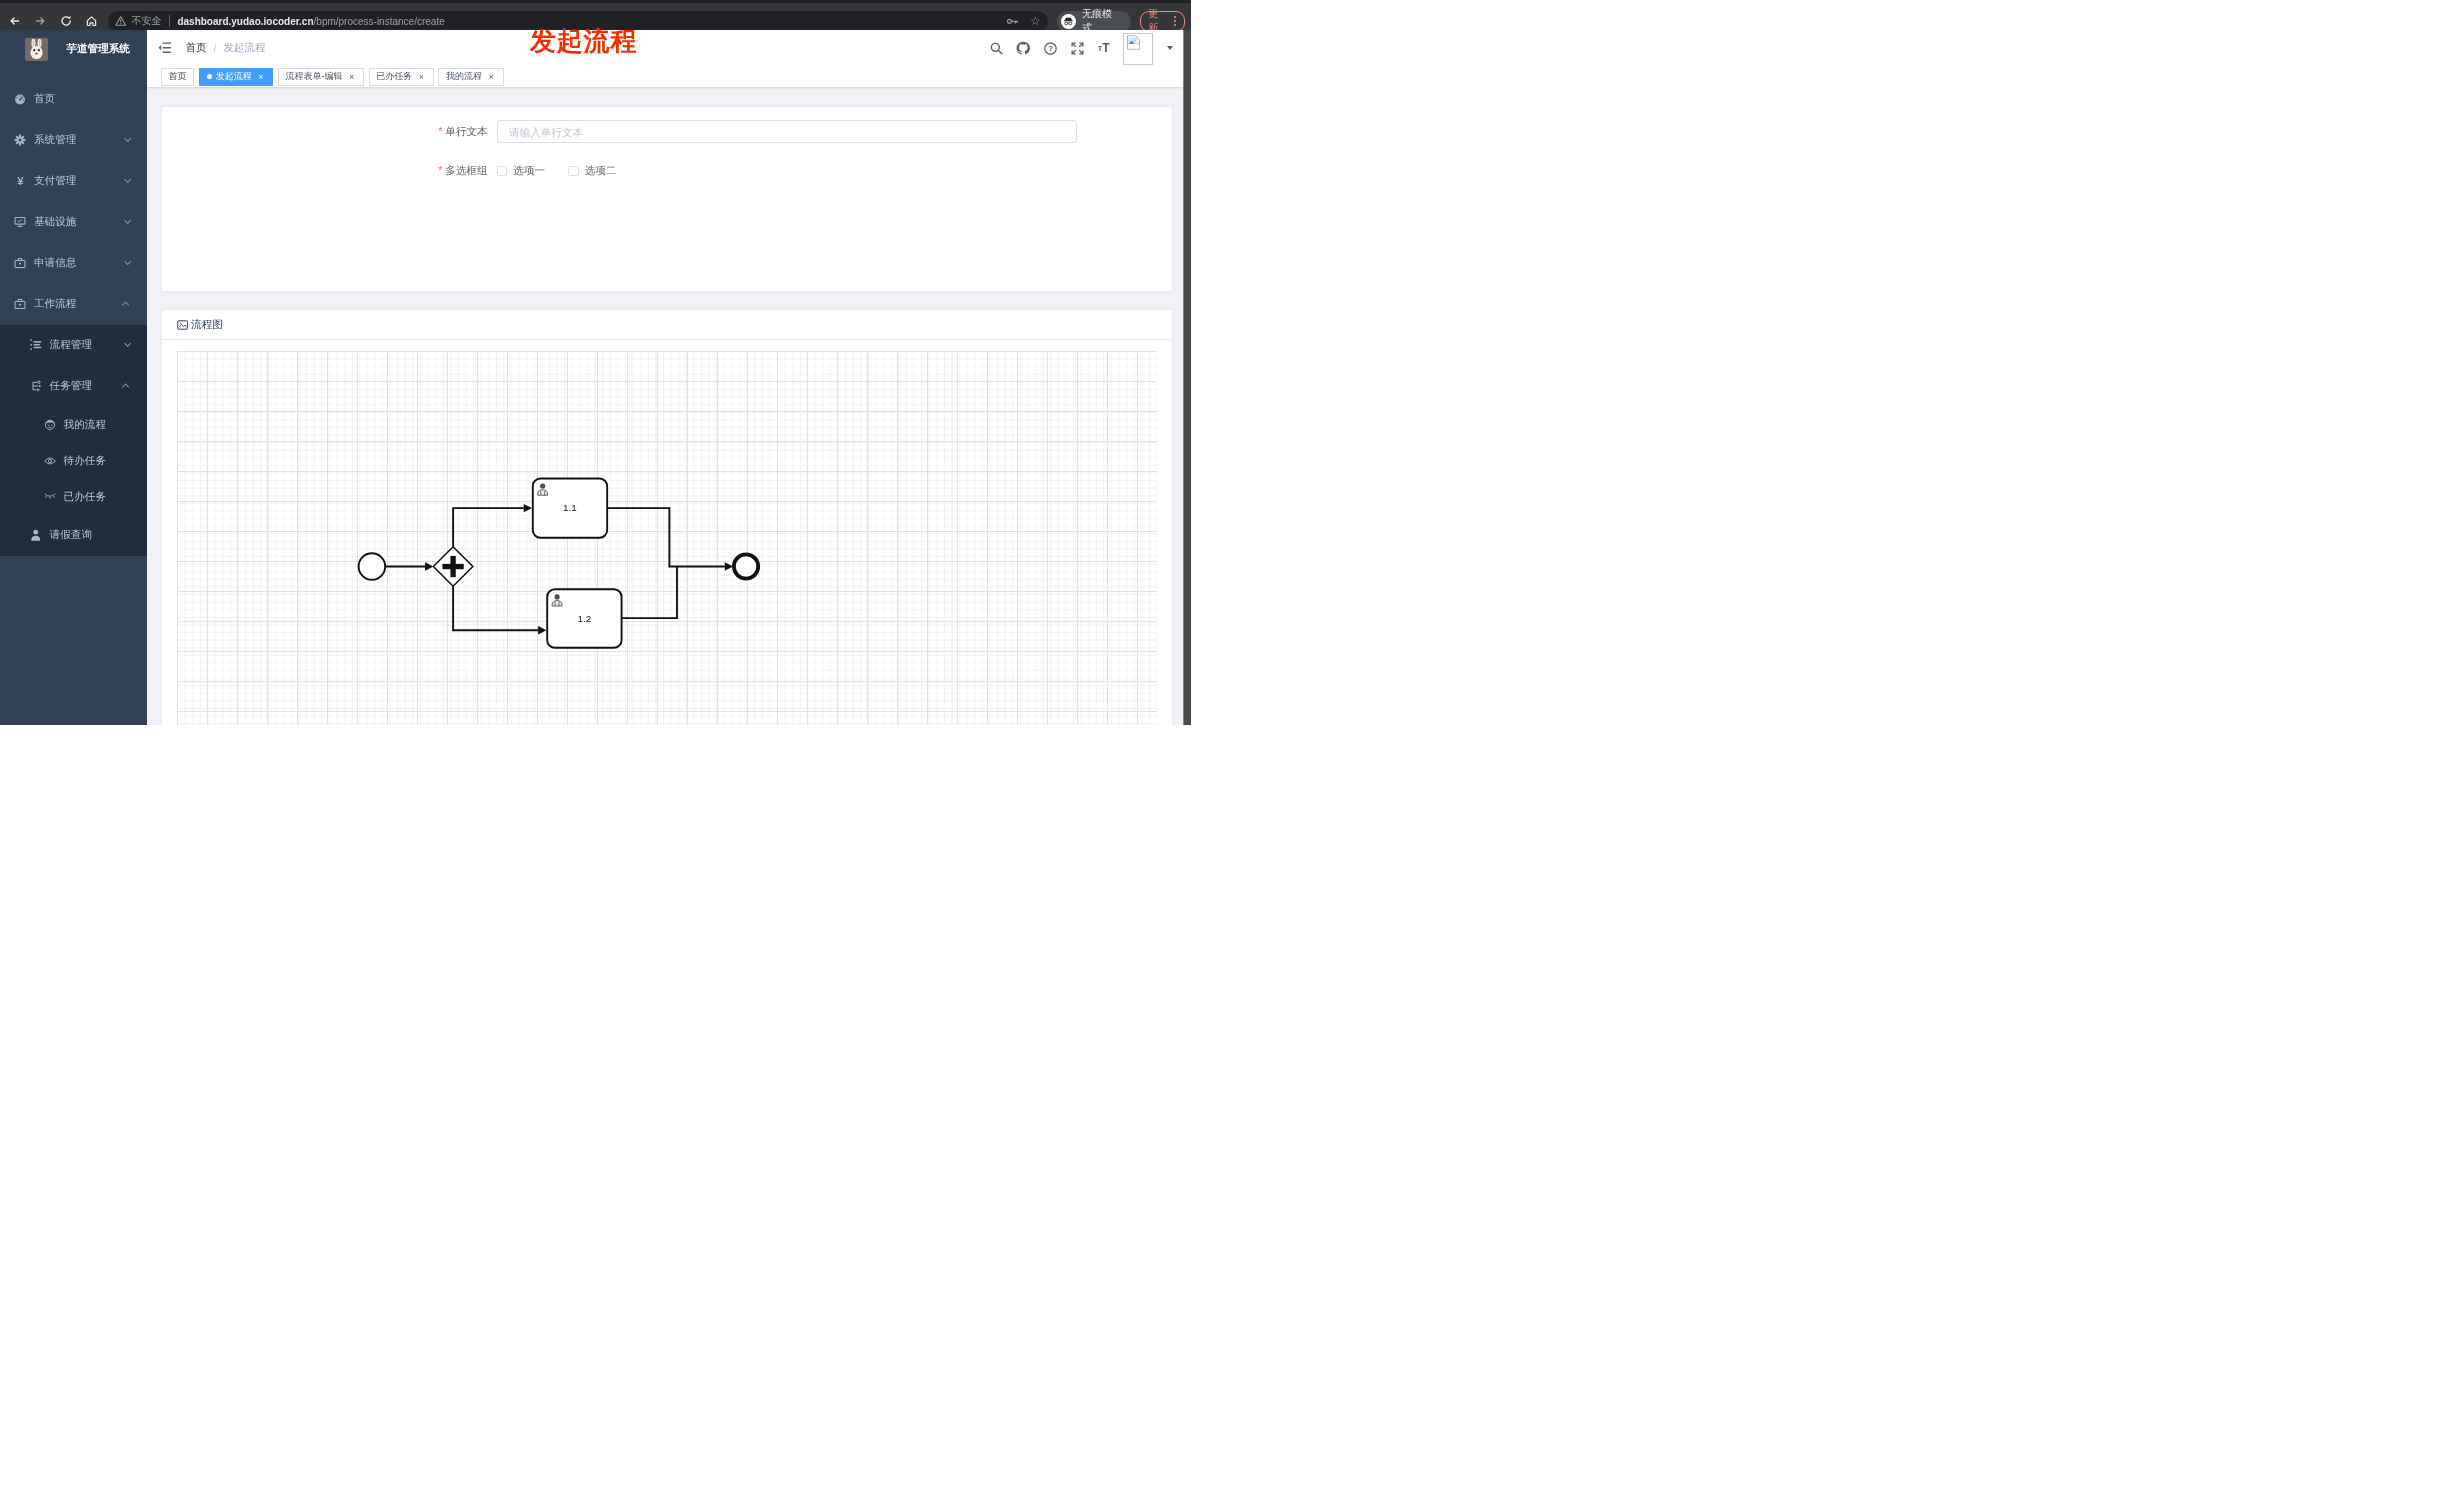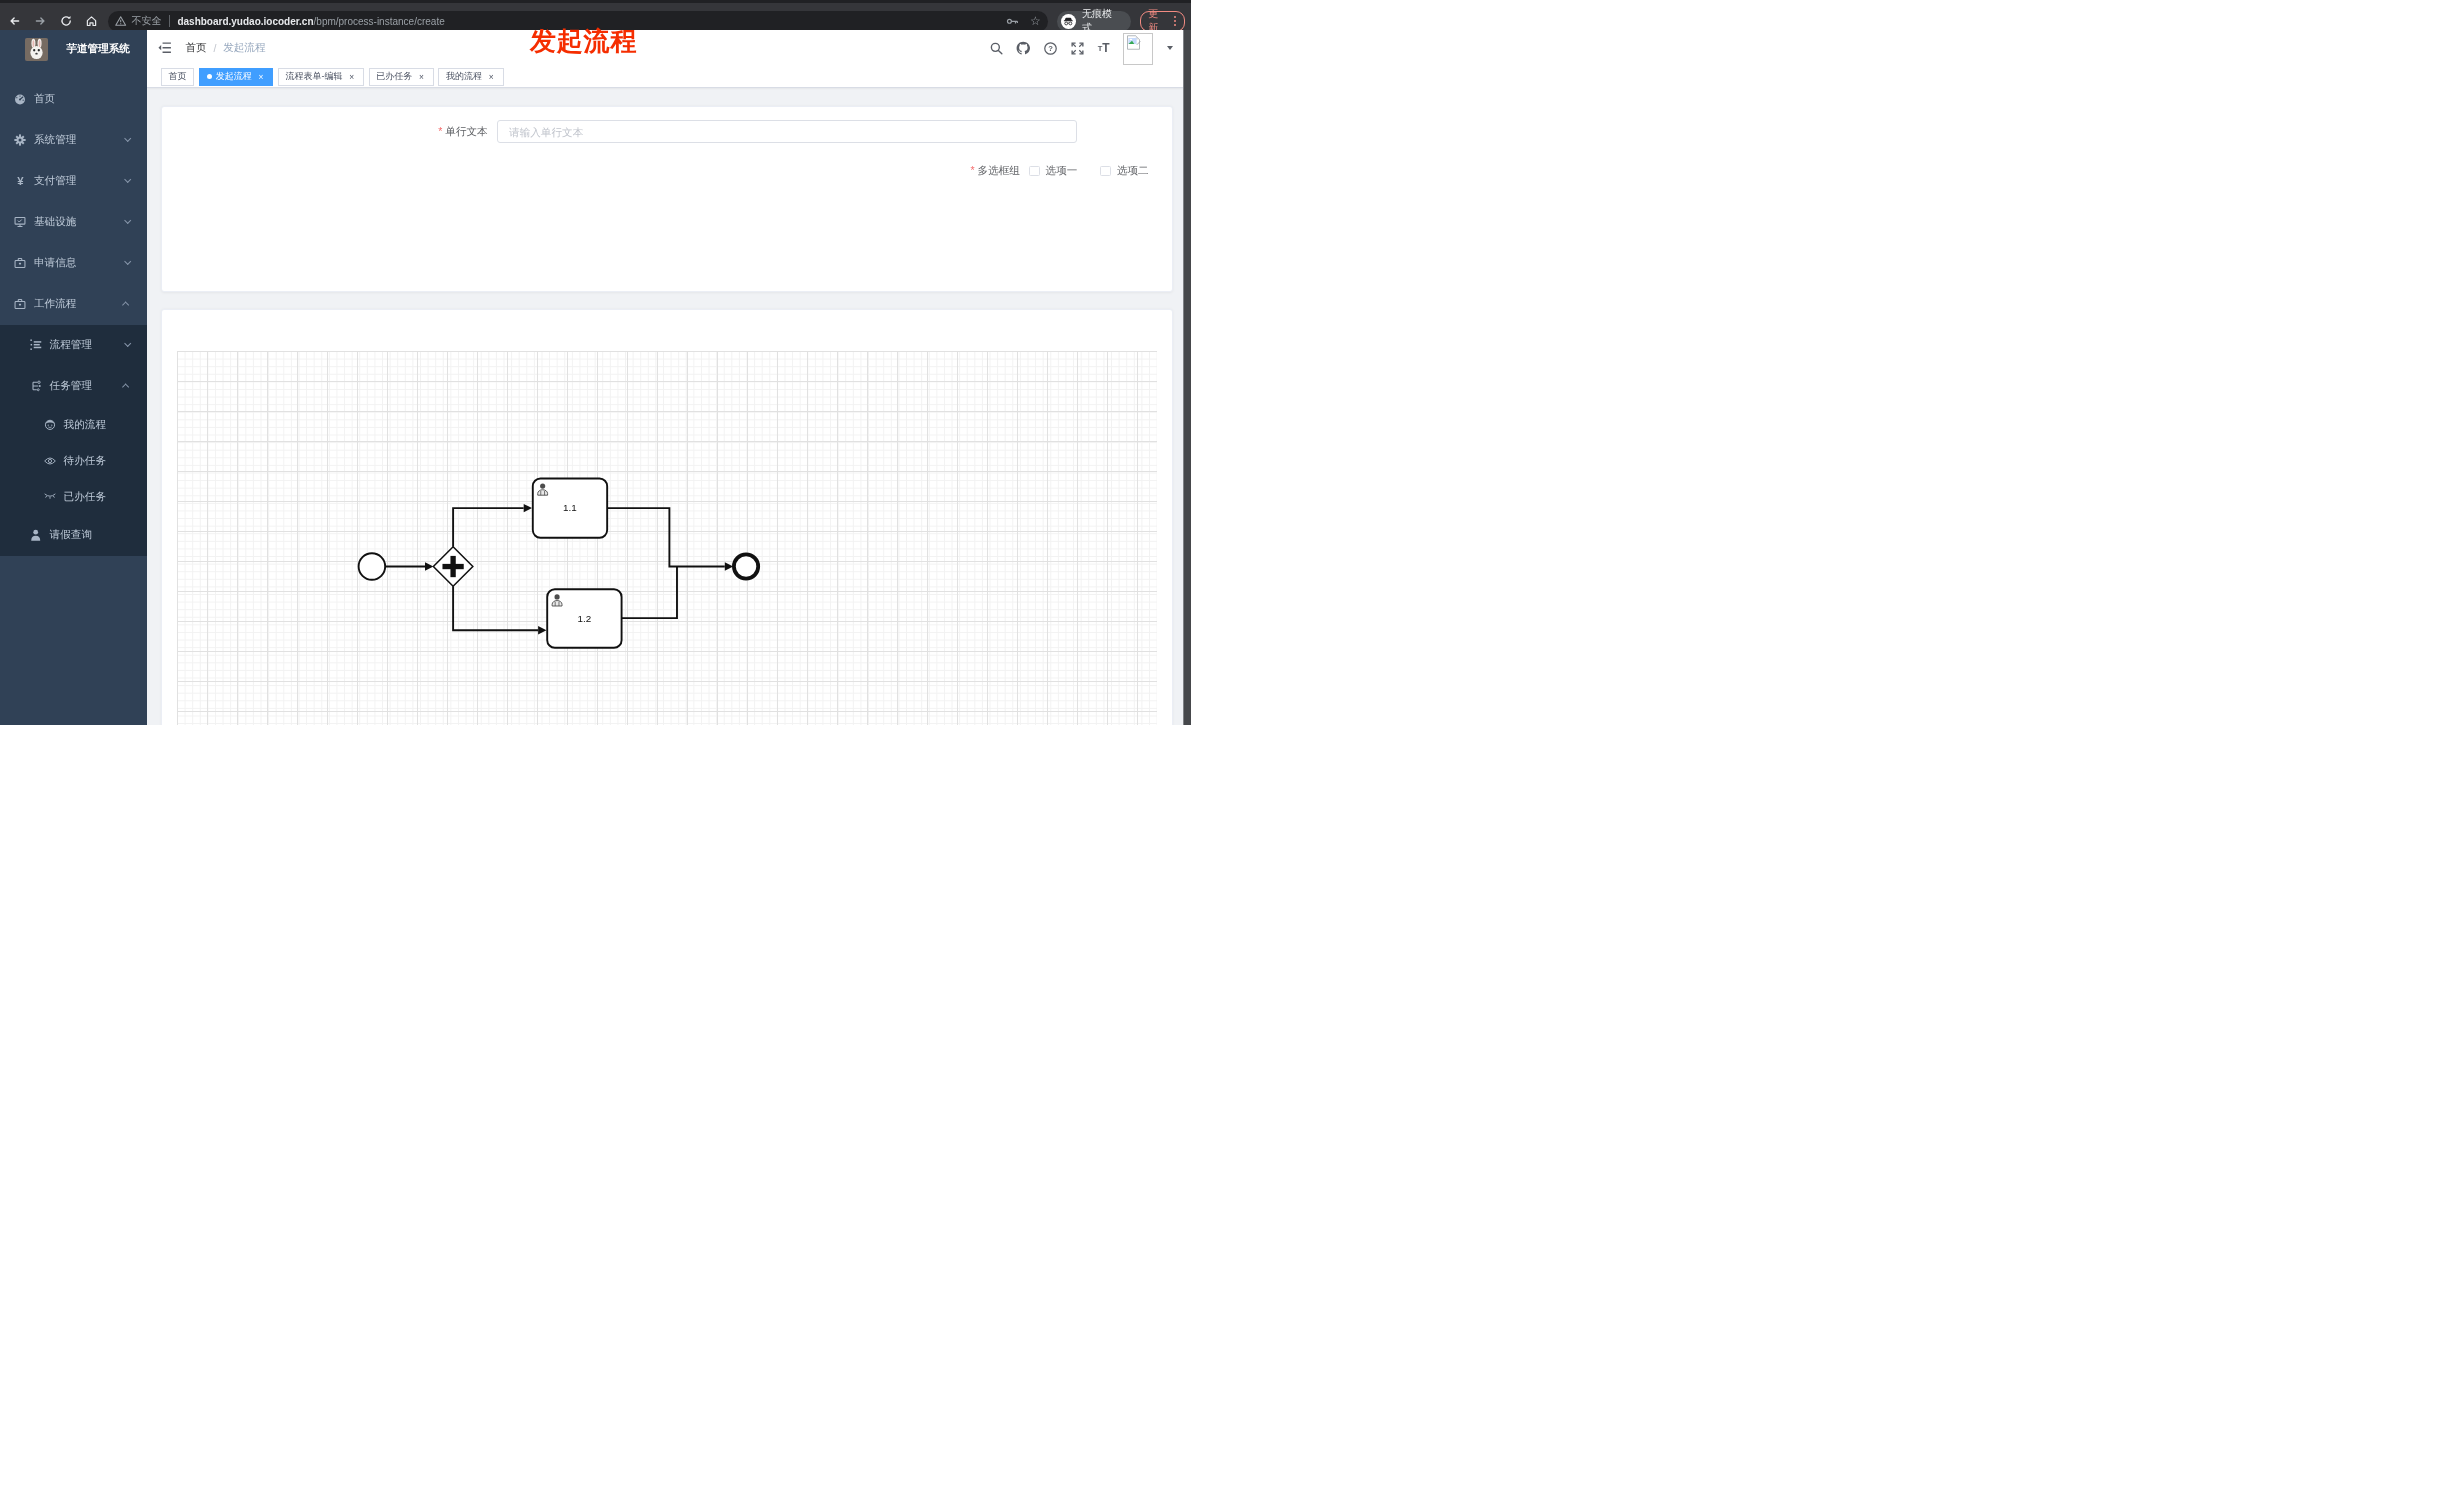--- a/index.html
+++ b/index.html
@@ -73,21 +73,21 @@
   .card1 { top:18px; height:186px; }
   .card2 { top:221px; height:532px; }
   .card-hd { height:43px; display:flex; align-items:center; padding:0 15px; border-bottom:0.8px solid #e6e9f0; }
   .card2 .card-hd { height:30px; }
   .card-title { font-size:10.6px; color:#2c3e50; display:flex; align-items:center; gap:3px; }
   .hd-btn { margin-left:auto; height:24px; padding:0 14.4px; background:#2d8ff7; color:#fff; font-size:10.6px; border:none; border-radius:3px; cursor:pointer; }
 
   
   .form-row { display:flex; align-items:center; margin-left:273px; }
   .row1 { margin-top:13px; }
-  .row2 { margin-top:21px;justify-content:flex-end; }
+  .row2 { margin-top:21px; }
   .row3 { margin-top:26.6px; }
   .f-label { width:53px; text-align:right; font-size:10.6px; color:#606266; margin-right:9px; flex:none; white-space:nowrap; }
   .req::before { content:"* "; color:#f56c6c; }
   .f-input { width:580px; height:23px; border:0.8px solid #dcdfe6; border-radius:3px; font-size:10.6px; padding:0 11.4px; color:#606266; font-family:inherit; }
   .f-input::placeholder { color:#c0c4cc; }
   .cb-item { display:flex; align-items:center; margin-right:23px; cursor:pointer; }
   .cb-box { width:10.6px; height:10.6px; border:0.8px solid #dcdfe6; border-radius:1.5px; background:#fff; margin-right:6px; }
   .cb-label { font-size:10.6px; color:#606266; }
   .btn { height:25px; padding:0 15px; border-radius:3px; font-size:10.6px; cursor:pointer; font-family:inherit; }
   .btn.primary { background:#409eff; border:0.8px solid #409eff; color:#fff; }
@@ -444,20 +444,30 @@
             </span>
             <span class="cb-item">
               <span class="cb-box"></span>
               <span class="cb-label">选项二</span>
             </span>
           </div>
         </div>
       </div>
 
       <div class="card card2">
+        <div class="card-hd">
+          <span class="card-title">
+            <svg width="11.4" height="10" viewBox="0 0 15 13">
+                <rect x="1" y="1" width="13" height="11" rx="1" fill="none" stroke="#2c3e50" stroke-width="1.3"></rect>
+                <path d="M3 9.5 L6 5.5 L8.5 8.5 L10.5 6.5 L12.5 9.5" fill="none" stroke="#2c3e50" stroke-width="1.1"></path>
+                <circle cx="5" cy="4" r="0.9" fill="#2c3e50"></circle>
+              </svg>
+            <span>流程图</span>
+          </span>
+        </div>
         <div class="canvas-wrap">
           <div class="bpmn-canvas">
             <svg width="981" height="425" viewBox="0 0 1291 560">
               <g stroke="#111" stroke-width="2.5" fill="none">
 
                 <path d="M274 284 H327"></path>
 
                 <path d="M363 258 V207 H456"></path>
 
                 <path d="M363 310 V368 H475"></path>

